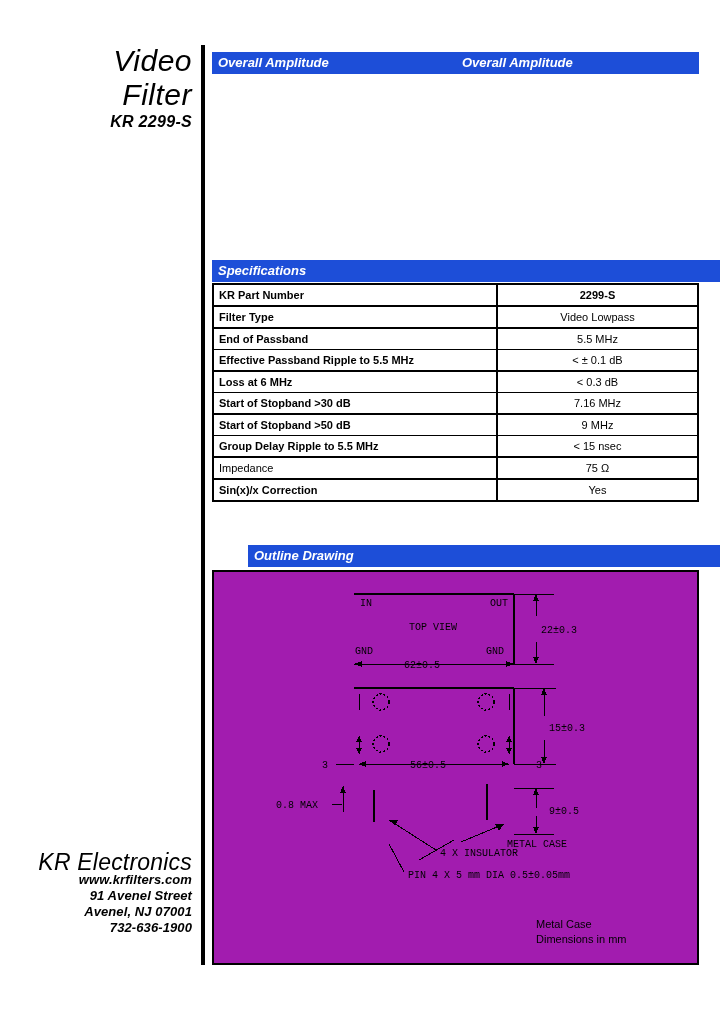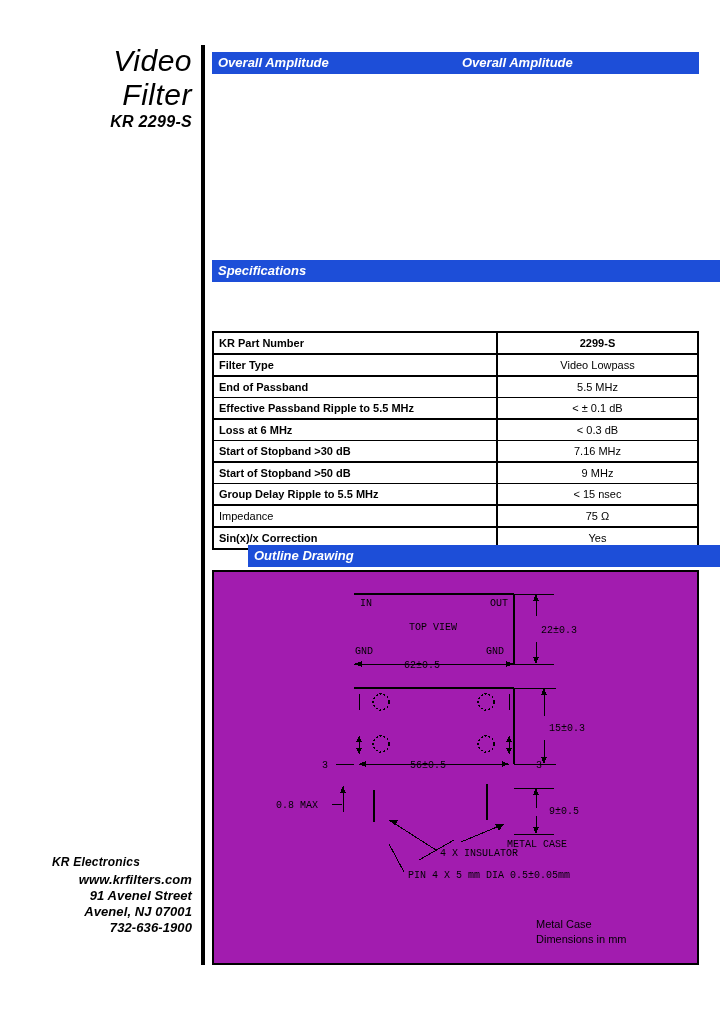--- a/index.html
+++ b/index.html
@@ -63,25 +63,24 @@
     position: absolute;
     left: 0;
     top: 852px;
     width: 200px;
     padding-right: 8px;
     box-sizing: border-box;
     text-align: right;
     font-style: italic;
   }
   .footer .company {
-    font-size: 12px;
-    font-weight: bold;
+    font-size: 23px;
+    font-weight: normal;
     line-height: 20px;
     letter-spacing: 0.2px;
-    text-align: center;
   }
   .footer .fline {
     font-size: 13px;
     font-weight: bold;
     line-height: 16px;
     letter-spacing: 0.1px;
   }
 
   .bar {
     background: #1d4ed8;
@@ -117,21 +116,20 @@
   .sec-outline   { position: absolute; left: 212px; top: 545px; width: 487px; padding-left: 36px; }
 
   
   .spec-table {
     position: absolute;
     left: 212px;
     top: 283px;
     width: 487px;
     border-collapse: collapse;
     table-layout: fixed;
-    margin-top: 48px;
   }
   .spec-table td {
     font-size: 11px;
     height: 16px;
     padding: 2px 5px;
     border-left: 2px solid #000;
     border-right: 2px solid #000;
     vertical-align: middle;
   }
   .spec-table tr.thick-top td { border-top: 2px solid #000; }

